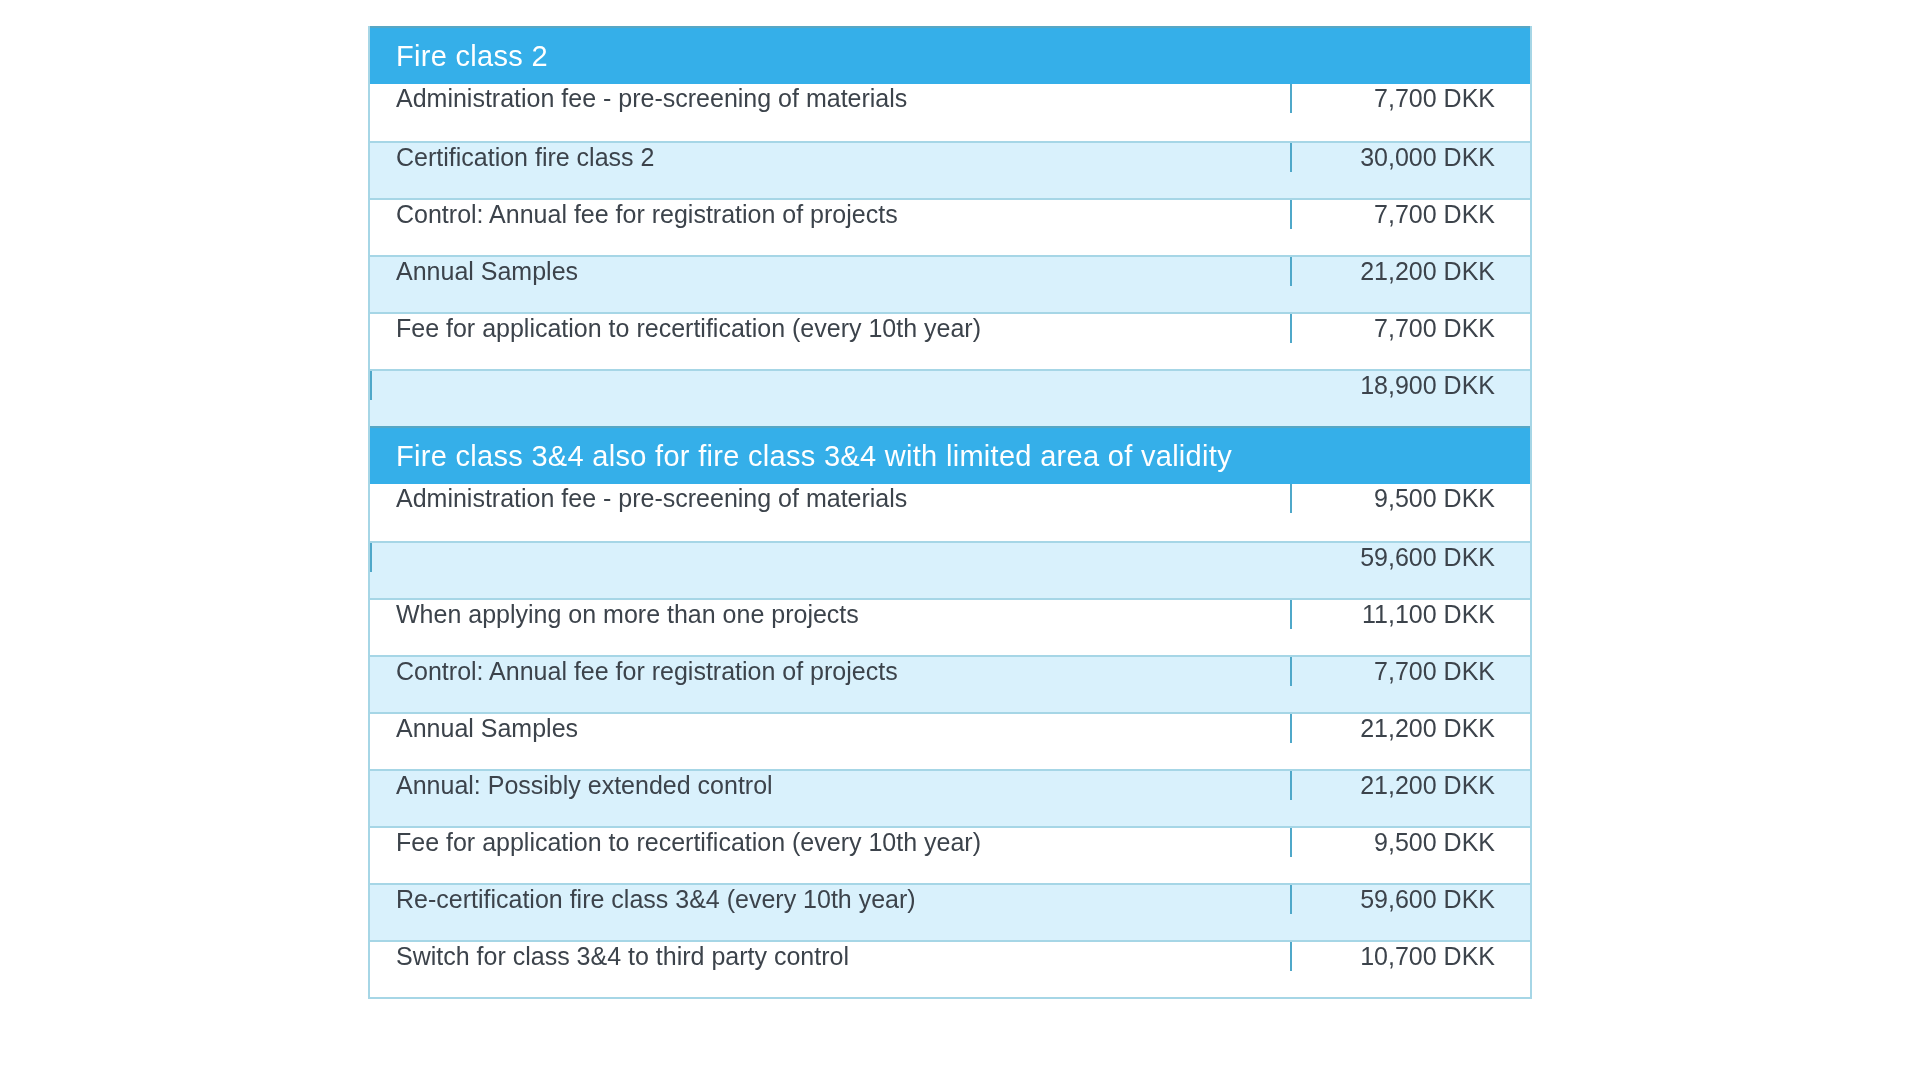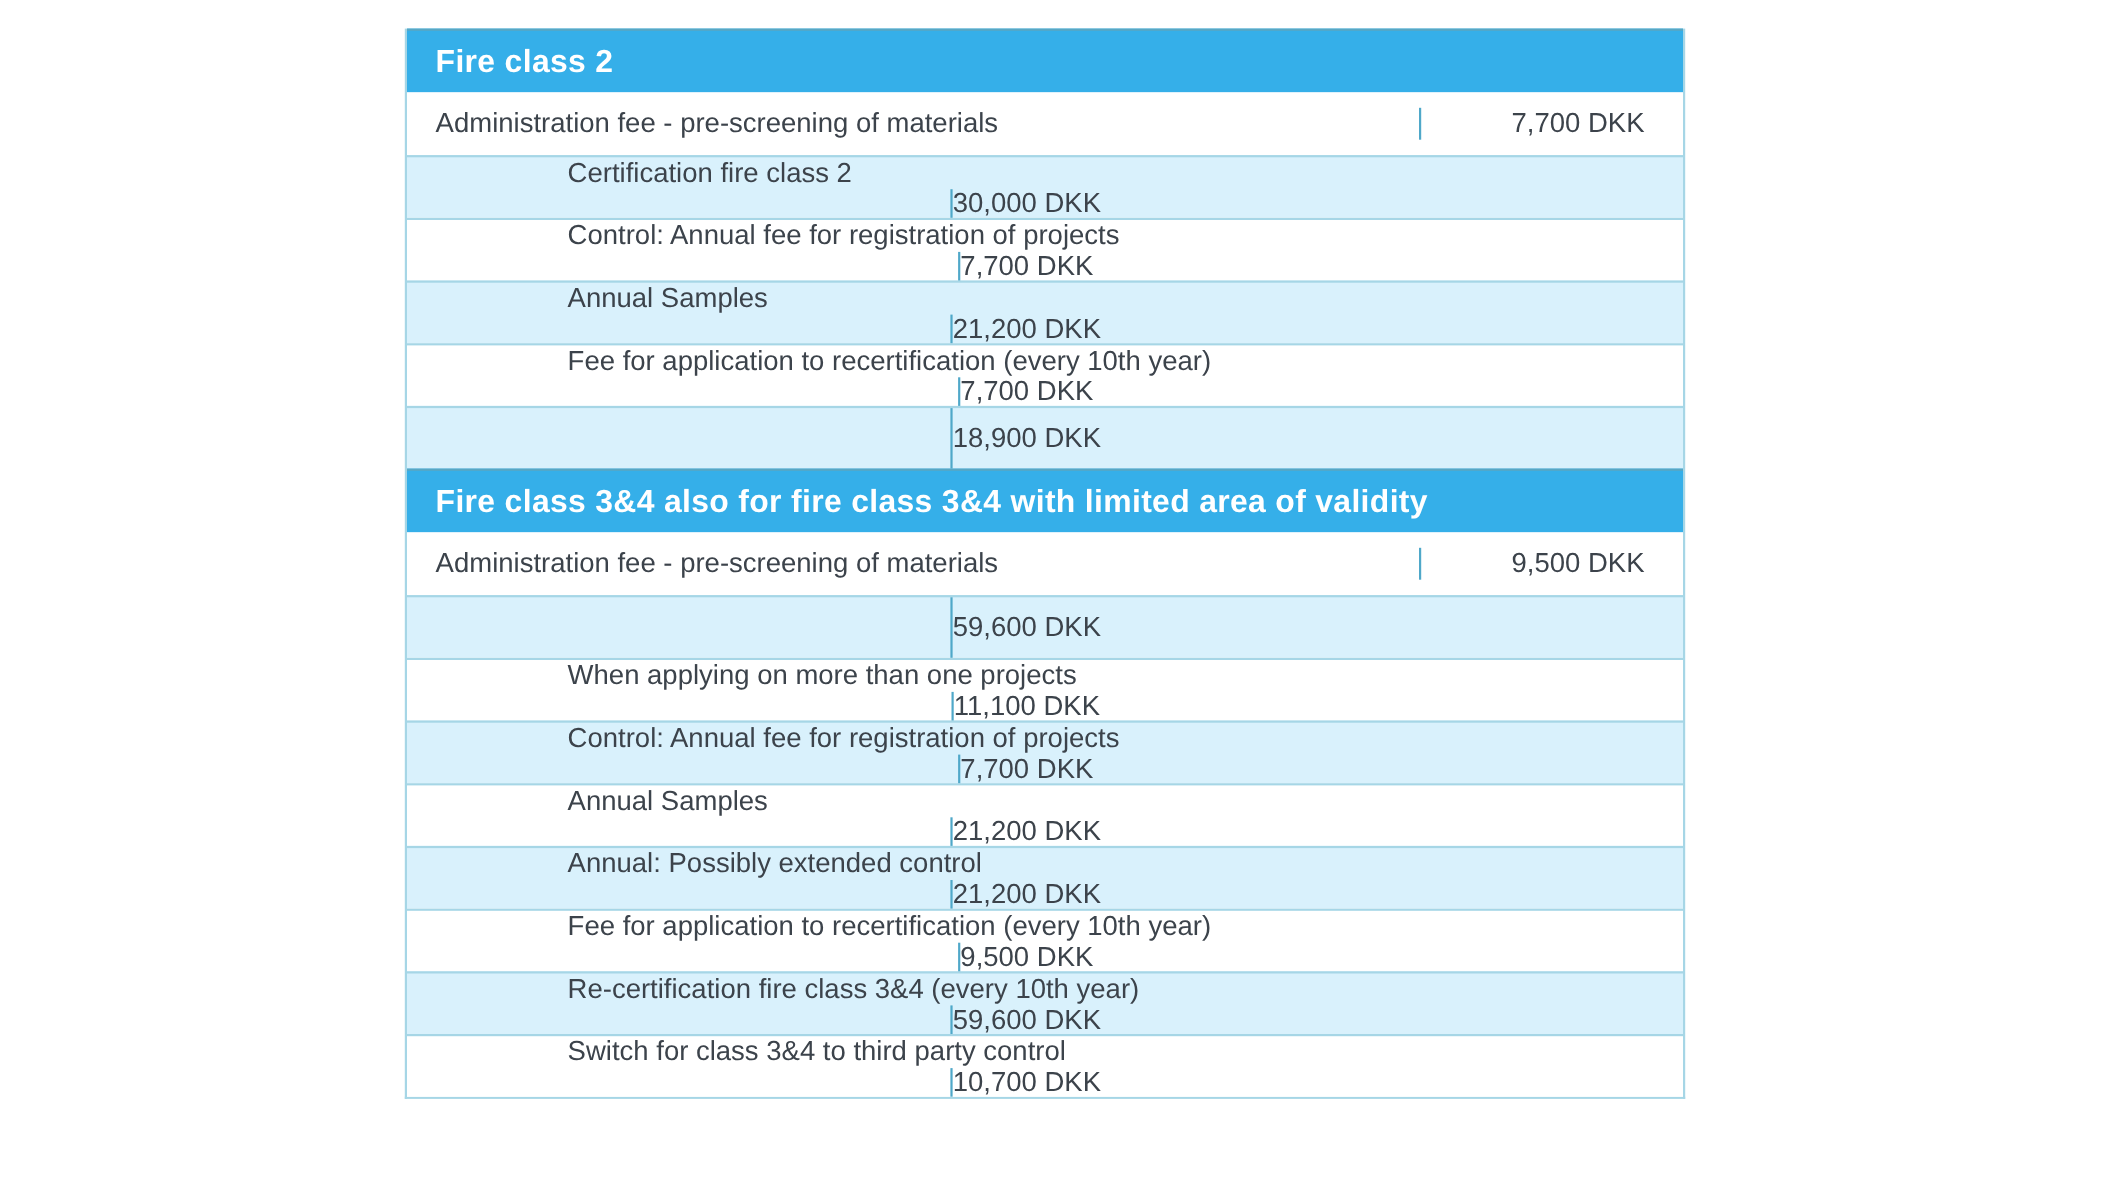--- a/index.html
+++ b/index.html
@@ -29,33 +29,33 @@
   .section-header {
     box-sizing: border-box;
     height: 58px;
     background: #35afe9;
     border-top: 2px solid #58a7c4;
     display: flex;
     align-items: center;
     padding-left: 26px;
     color: #ffffff;
     font-size: 29px;
-    font-weight: bold;
+    font-weight: normal;
     letter-spacing: 0.3px;
     white-space: nowrap;
   }
   .row {
     box-sizing: border-box;
     height: 57px;
     display: flex;
-    align-items: center;
+    align-items: flex-start;
     background: #ffffff;
   }
   .row.alt { background: #d9f1fc; }
-  .row + .row { border-top: 2px solid #a6d6e6; flex-direction: column; }
+  .row + .row { border-top: 2px solid #a6d6e6; }
   .cell {
     display: flex;
     align-items: center;
     box-sizing: border-box;
     color: #3c434b;
     font-size: 25px;
     white-space: nowrap;
     overflow: hidden;
   }
   .cell-desc {

